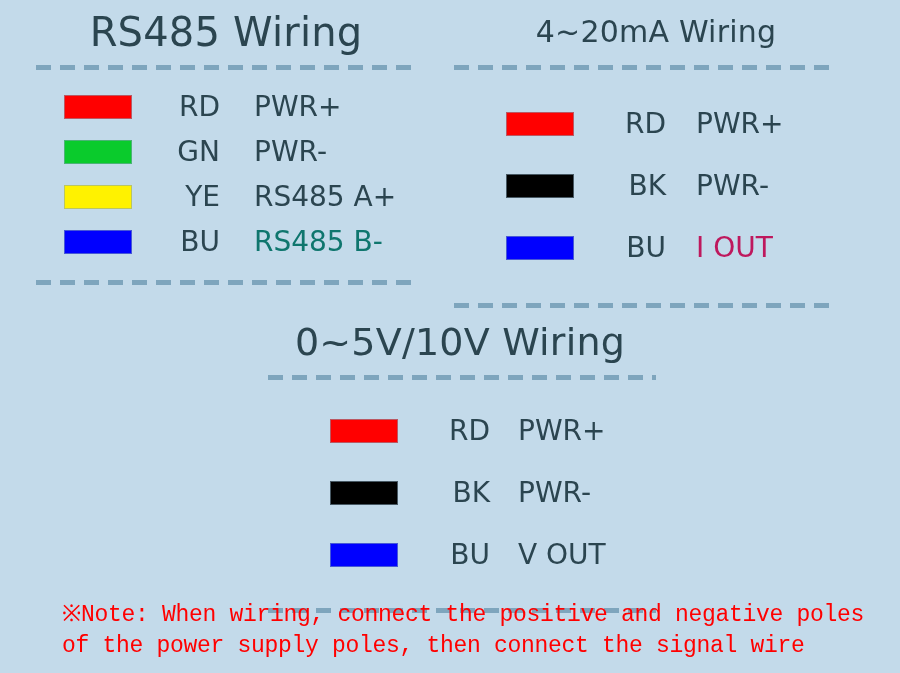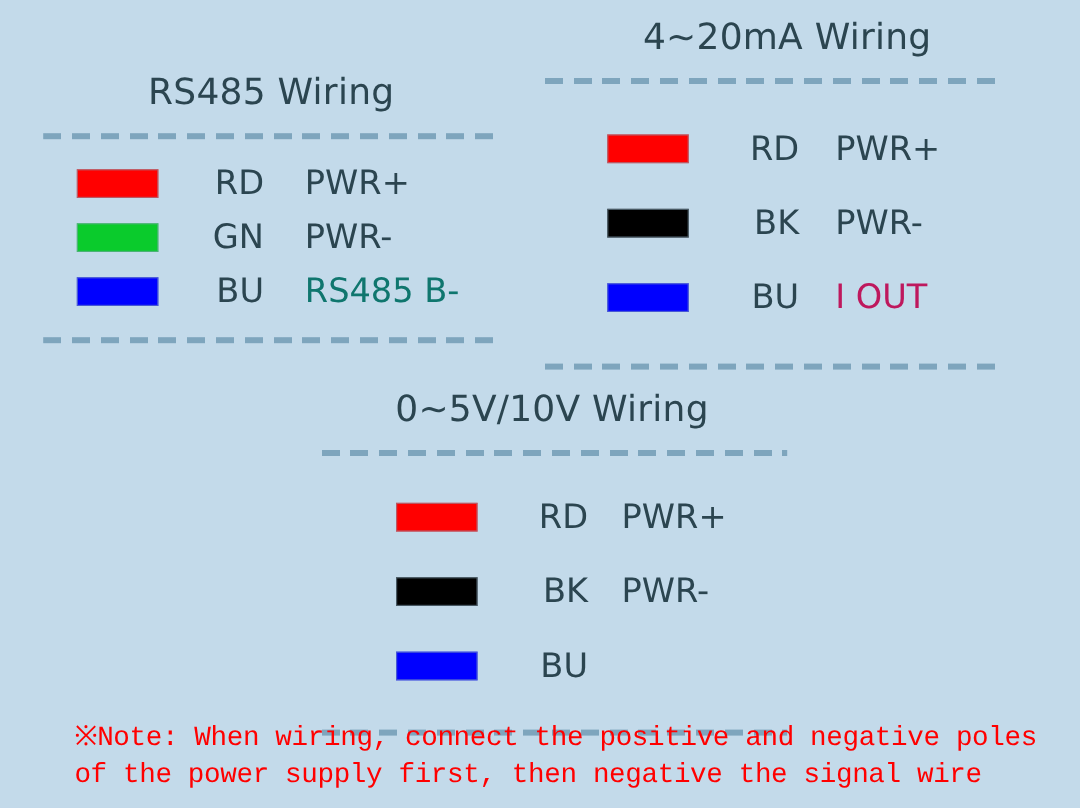--- a/index.html
+++ b/index.html
@@ -68,21 +68,21 @@
     color: #2b4550;
     font-size: 28px;
     line-height: 30px;
     text-align: left;
     flex: 0 0 auto;
     white-space: nowrap;
   }
 
   
   #panel-rs485 { left: 0px; top: 14px; width: 452px; }
-  #panel-rs485 .panel-title { font-size: 30px; margin-top: 46px; }
+  #panel-rs485 .panel-title { font-size: 40px; }
   #panel-rs485 .rule-top { margin: 15px 0 0 36px; width: 384px; }
   #panel-rs485 .rule-bottom { margin: 0 0 0 36px; width: 384px; }
   #panel-rs485 .rows { margin-top: 14px; margin-bottom: 16px; }
   #panel-rs485 .wire-row { height: 45px; }
   #panel-rs485 .swatch { margin-left: 64px; }
   #panel-rs485 .code { width: 66px; margin-left: 22px; }
   #panel-rs485 .func { margin-left: 34px; }
 
   
   #panel-420ma { left: 436px; top: 14px; width: 440px; }
@@ -90,21 +90,21 @@
   #panel-420ma .rule-top { margin: 15px 0 0 18px; width: 384px; }
   #panel-420ma .rule-bottom { margin: 0 0 0 18px; width: 384px; }
   #panel-420ma .rows { margin-top: 23px; margin-bottom: 24px; }
   #panel-420ma .wire-row { height: 62px; }
   #panel-420ma .swatch { margin-left: 70px; }
   #panel-420ma .code { width: 66px; margin-left: 26px; }
   #panel-420ma .func { margin-left: 30px; }
 
   
   #panel-volt { left: 250px; top: 324px; width: 420px; }
-  #panel-volt .panel-title { font-size: 30px; }
+  #panel-volt .panel-title { font-size: 38px; }
   #panel-volt .rule-top { margin: 15px 0 0 18px; width: 388px; }
   #panel-volt .rule-bottom { margin: 0 0 0 18px; width: 388px; }
   #panel-volt .rows { margin-top: 20px; margin-bottom: 22px; }
   #panel-volt .wire-row { height: 62px; }
   #panel-volt .swatch { margin-left: 80px; }
   #panel-volt .code { width: 66px; margin-left: 26px; }
   #panel-volt .func { margin-left: 28px; }
 
   
   #note {
@@ -135,20 +135,25 @@
         <div class="code" style="color: rgb(43, 69, 80);">RD</div>
         <div class="func" style="color: rgb(43, 69, 80);">PWR+</div>
       </div>
 
       <div class="wire-row">
         <div class="swatch" style="background:#0acb2c"></div>
         <div class="code" style="color: rgb(43, 69, 80);">GN</div>
         <div class="func" style="color: rgb(43, 69, 80);">PWR-</div>
       </div>
 
+      <div class="wire-row">
+        <div class="swatch" style="background:#fff200"></div>
+        <div class="code" style="color: rgb(43, 69, 80);">YE</div>
+        <div class="func" style="color: rgb(43, 69, 80);">RS485 A+</div>
+      </div>
 
       <div class="wire-row">
         <div class="swatch" style="background:#0000ff"></div>
         <div class="code" style="color: rgb(43, 69, 80);">BU</div>
         <div class="func" style="color: #0f766e;">RS485 B-</div>
       </div>
 
     </div>
     <div class="dash-rule rule-bottom" style="background-image: repeating-linear-gradient(to right, rgb(126, 165, 189) 0px, rgb(126, 165, 189) 15px, rgba(0, 0, 0, 0) 15px, rgba(0, 0, 0, 0) 24px);"></div>
   </div>
@@ -193,24 +198,25 @@
 
       <div class="wire-row">
         <div class="swatch" style="background:#000000"></div>
         <div class="code" style="color: rgb(43, 69, 80);">BK</div>
         <div class="func" style="color: rgb(43, 69, 80);">PWR-</div>
       </div>
 
       <div class="wire-row">
         <div class="swatch" style="background:#0000ff"></div>
         <div class="code" style="color: rgb(43, 69, 80);">BU</div>
+        <div class="func" style="color: rgb(43, 69, 80);">V OUT</div>
       </div>
 
     </div>
     <div class="dash-rule rule-bottom" style="background-image: repeating-linear-gradient(to right, rgb(126, 165, 189) 0px, rgb(126, 165, 189) 15px, rgba(0, 0, 0, 0) 15px, rgba(0, 0, 0, 0) 24px);"></div>
   </div>
 
   <div id="note" style="color: rgb(255, 0, 0); font-family: Liberation Mono, monospace;">
     <div class="note-line">※Note: When wiring, connect the positive and negative poles</div>
-    <div class="note-line">of the power supply first, then negative the signal wire</div>
+    <div class="note-line">of the power supply poles, then connect the signal wire</div>
   </div>
 
 </div>
 
 </body></html>

